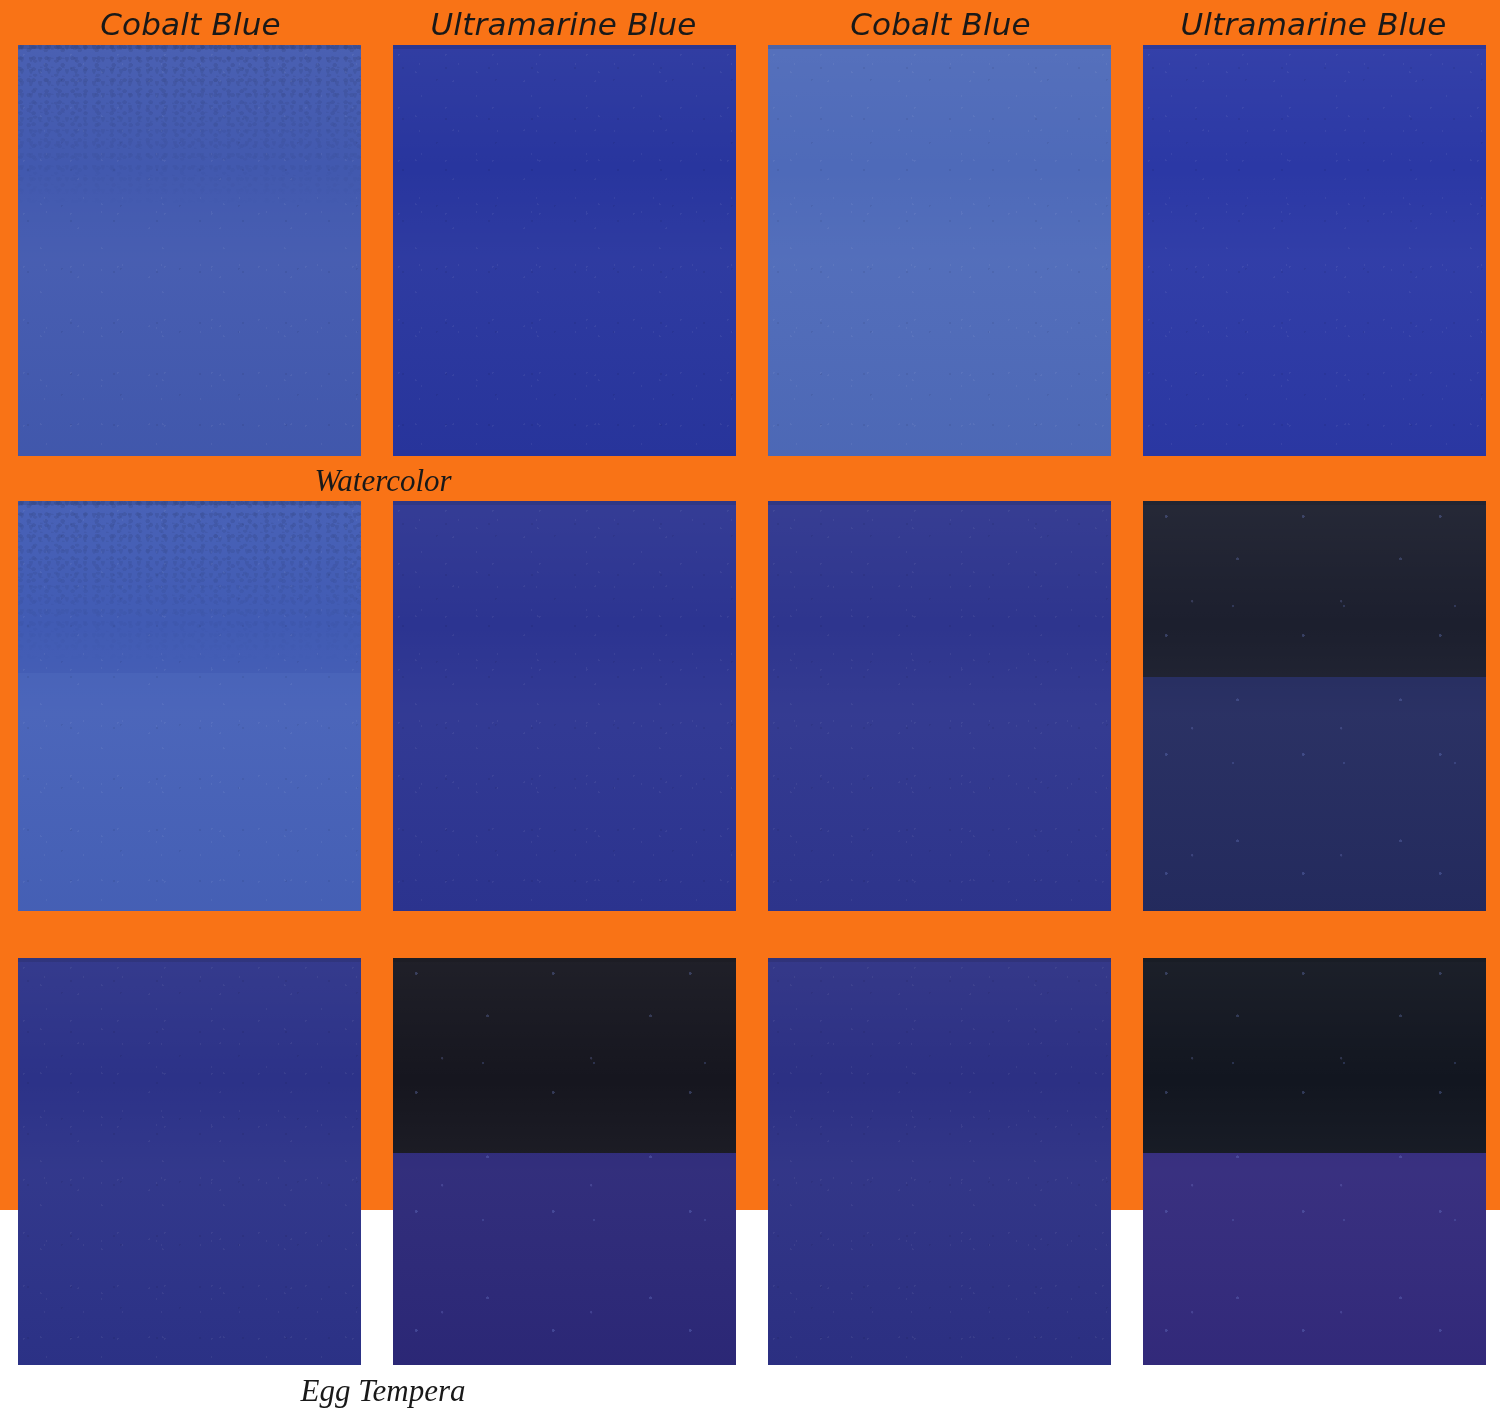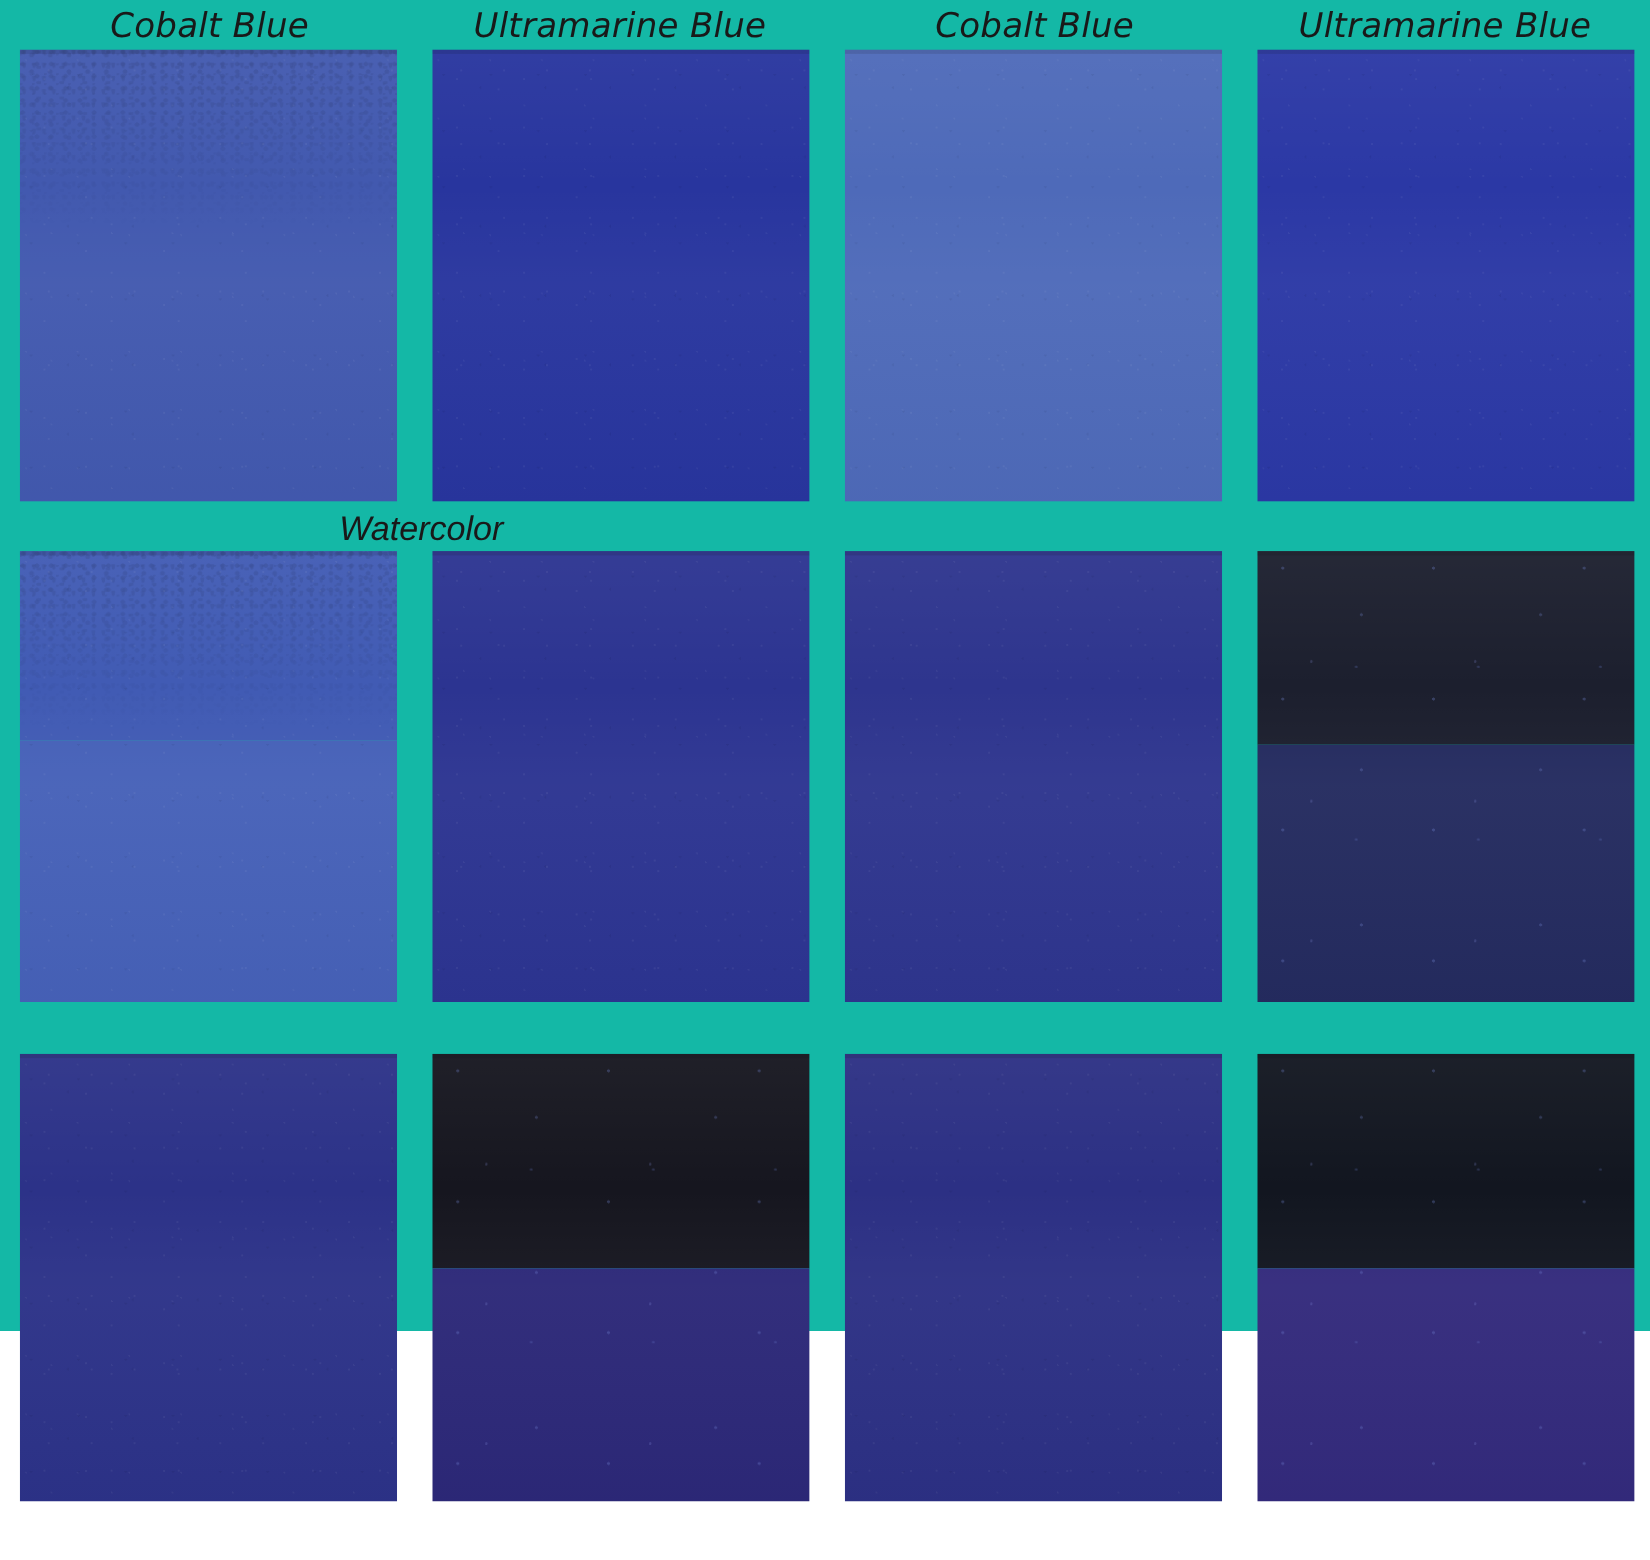--- a/index.html
+++ b/index.html
@@ -13,21 +13,21 @@
     height: 1418px;
     font-family: "DejaVu Sans", sans-serif;
     overflow: hidden;
     position: relative;
   }
 
   .chart {
     position: relative;
     width: 1500px;
     height: 1210px;
-    background: #14b8a6;
+    background: #f97316;
   }
 
   
   .media-row {
     position: absolute;
     left: 0;
     width: 1500px;
     height: 455px;
   }
   .row-1 { top: 0px; }
@@ -144,21 +144,21 @@
       radial-gradient(circle at 81% 67%, rgba(110,130,210,0.5) 0 1px, transparent 1.4px),
       radial-gradient(circle at 33% 79%, rgba(140,150,230,0.45) 0 1px, transparent 1.4px);
     background-size: 137px 119px, 163px 141px, 111px 157px, 149px 127px;
   }
 
   
   .media-label {
     position: absolute;
     width: 730px;
     text-align: center;
-    font-family: Liberation Sans, sans-serif;
+    font-family: Liberation Serif, serif;
     font-style: italic;
     font-size: 31px;
     font-weight: 400;
     color: #191919;
     white-space: nowrap;
   }
   .row-1 .media-label { top: 463px; }
   .row-2 .media-label { top: 918px; }
 
   .media-label.left  { left: 18px; }
@@ -249,20 +249,21 @@
 
       <div class="swatch col-b">
         <div class="band band-top" style="height: 43%; background: rgb(28, 31, 46);"></div>
         <div class="band band-bottom" style="height: 57%; background: rgb(36, 43, 95);"></div>
         <div class="chip-edge"></div>
         <div class="tex-sheen"></div>
         <div class="tex-speck"></div>
       </div>
     </div>
 
+    <div class="media-label left" style="color: rgb(25, 25, 25);">Egg Tempera</div>
   </div>
 
   <div class="media-row row-3">
 
     <div class="media-group group-left">
       <div class="swatch col-a">
         <div class="band band-top" style="height: 100%; background: rgb(44, 50, 136);"></div>
 
         <div class="chip-edge"></div>
         <div class="tex-sheen"></div>

